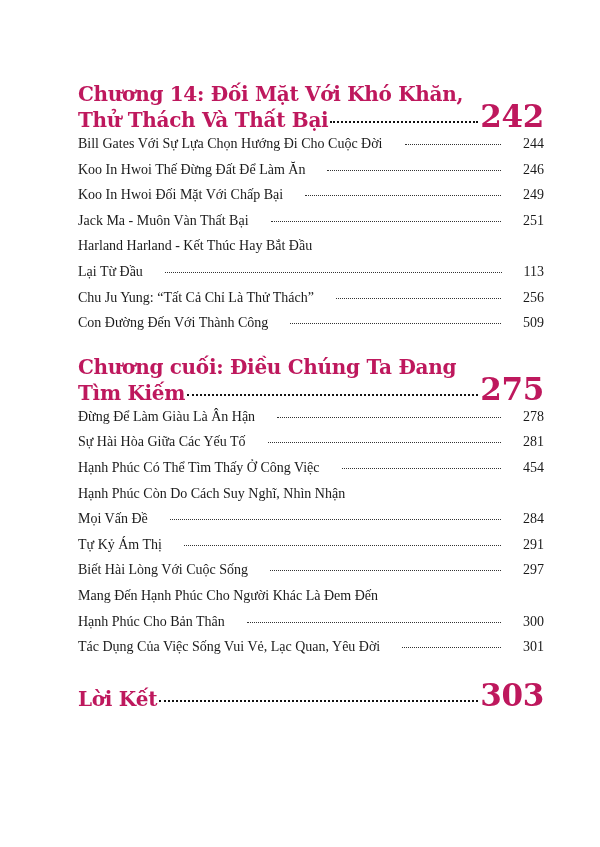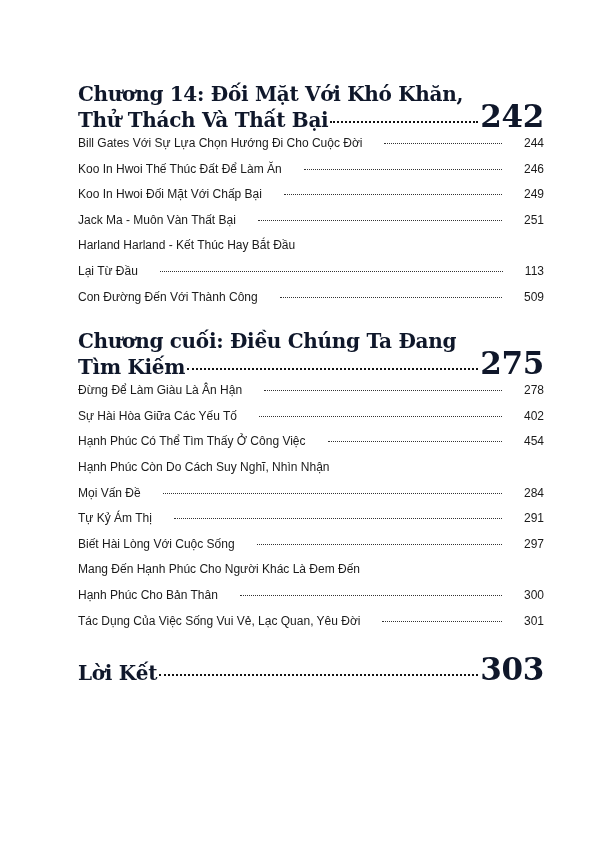--- a/index.html
+++ b/index.html
@@ -1,21 +1,21 @@
 <!DOCTYPE html>
 <html><head>
   <meta charset="utf-8">
   <style>
     html, body { margin: 0; padding: 0; background: #ffffff; }
     body { width: 600px; height: 847px; position: relative; overflow: hidden; color: #111; }
     .page { position: absolute; left: 78px; top: 83px; width: 466px; }
     .row { display: flex; align-items: baseline; white-space: nowrap; }
-    .heading { font-family: "DejaVu Serif", serif; font-weight: bold; font-size: 20px; line-height: 22px; letter-spacing: -0.3px; color: #0f172a; }
+    .heading { font-family: "DejaVu Serif", serif; font-weight: bold; font-size: 20px; line-height: 22px; letter-spacing: -0.3px; color: #be185d; }
     .heading .pg { font-size: 31px; }
-    .item { font-family: Liberation Sans, sans-serif; font-size: 12px; line-height: 25.6px; color: #1a1a1a; gap: 20px; }
+    .item { font-family: Liberation Serif, serif; font-size: 14px; line-height: 25.6px; color: #1a1a1a; gap: 20px; }
     .leader { flex: 1 1 auto; overflow: hidden; margin: 0 2px; position: relative; height: 1em; }
     .leader::after { content: ""; position: absolute; left: 0; right: 0; bottom: 3px; border-bottom: 1.6px dotted #333; }
     .heading .leader::after { bottom: 4px; border-bottom: 2.4px dotted #111; }
     .pg { flex: 0 0 auto; }
     .chapter { margin-bottom: 2px; }
     .gap-ch2 { height: 18px; }
     .gap-end { height: 22px; }
     .line-only { white-space: nowrap; }
   </style>
 </head>
@@ -30,39 +30,44 @@
       <span class="leader"></span>
       <span class="pg">242</span>
     </div>
 
     <div class="item row">
       <span>Bill Gates Với Sự Lựa Chọn Hướng Đi Cho Cuộc Đời</span>
       <span class="leader"></span>
       <span class="pg">244</span>
     </div>
     <div class="item row">
-      <span>Koo In Hwoi Thế Thúc Đất Để Làm Ăn</span>
+      <span>Koo In Hwoi Thế Đừng Đất Để Làm Ăn</span>
       <span class="leader"></span>
       <span class="pg">246</span>
     </div>
     <div class="item row">
       <span>Koo In Hwoi Đối Mặt Với Chấp Bại</span>
       <span class="leader"></span>
       <span class="pg">249</span>
     </div>
     <div class="item row">
       <span>Jack Ma - Muôn Vàn Thất Bại</span>
       <span class="leader"></span>
       <span class="pg">251</span>
     </div>
     <div class="item line-only">Harland Harland - Kết Thúc Hay Bắt Đầu</div>
     <div class="item row">
       <span>Lại Từ Đầu</span>
       <span class="leader"></span>
       <span class="pg">113</span>
+    </div>
+    <div class="item row">
+      <span>Chu Ju Yung: “Tất Cả Chỉ Là Thử Thách”</span>
+      <span class="leader"></span>
+      <span class="pg">256</span>
     </div>
     <div class="item row">
       <span>Con Đường Đến Với Thành Công</span>
       <span class="leader"></span>
       <span class="pg">509</span>
     </div>
   </div>
 
   <div class="gap-ch2"></div>
 
@@ -75,21 +80,21 @@
     </div>
 
     <div class="item row">
       <span>Đừng Để Làm Giàu Là Ân Hận</span>
       <span class="leader"></span>
       <span class="pg">278</span>
     </div>
     <div class="item row">
       <span>Sự Hài Hòa Giữa Các Yếu Tố</span>
       <span class="leader"></span>
-      <span class="pg">402</span>
+      <span class="pg">281</span>
     </div>
     <div class="item row">
       <span>Hạnh Phúc Có Thể Tìm Thấy Ở Công Việc</span>
       <span class="leader"></span>
       <span class="pg">454</span>
     </div>
     <div class="item line-only">Hạnh Phúc Còn Do Cách Suy Nghĩ, Nhìn Nhận</div>
     <div class="item row">
       <span>Mọi Vấn Đề</span>
       <span class="leader"></span>

